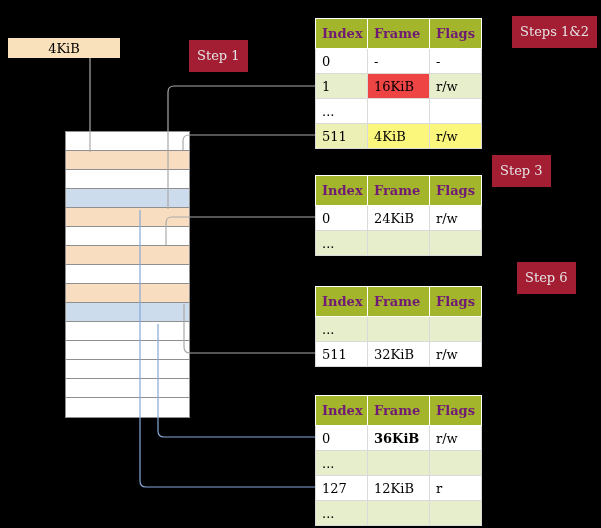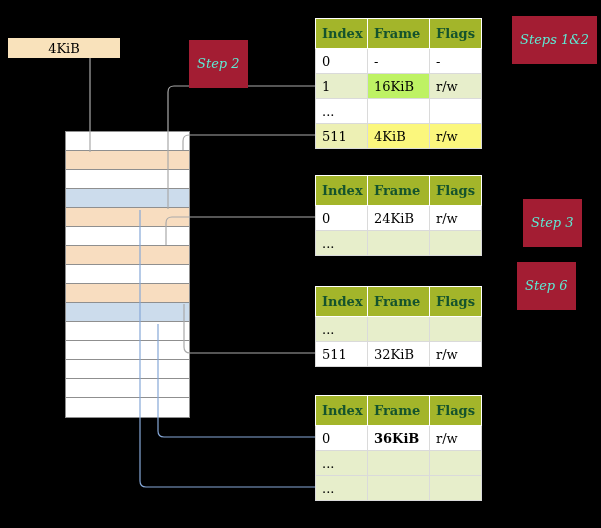--- a/index.html
+++ b/index.html
@@ -26,48 +26,47 @@
 
   .ptr-box {
     position:absolute; left:8px; top:38px; width:112px; height:20px;
     background:#f9e2bb; z-index:4;
     display:flex; align-items:center; justify-content:center;
     font-size:13px;
   }
 
   .step-label {
     position:absolute; z-index:4;
-    background:var(--crimson); color:#5eead4;
-    font-size:13px; line-height:16px; padding:16px 8px;
+    background:var(--crimson); color:#e5e5e5;
+    font-size:13px; line-height:16px; padding:8px 8px;
     white-space:nowrap;
-    font-style:italic;
   }
   #lbl-step0  { left:189px; top:40px; }
   #lbl-steps12{ left:512px; top:16px; }
-  #lbl-step3  { left:523px; top:155px;margin-top:44px; }
+  #lbl-step3  { left:492px; top:155px; }
   #lbl-step4  { left:517px; top:262px; }
 
   .memory {
     position:absolute; left:65px; top:131px; width:125px;
     border:1px solid #8f8f8f; background:#fff; z-index:1;
   }
   .mcell { height:19px; border-bottom:1px solid #8f8f8f; }
   .mcell:last-child { border-bottom:none; }
 
   table.pt {
     position:absolute; left:315px; width:166px;
     border-collapse:collapse; table-layout:fixed;
     z-index:4; font-size:13px;
   }
   #t0 { top:18px; }
   #t1 { top:175px; }
   #t2 { top:286px; }
   #t3 { top:395px; }
   table.pt th {
-    background:var(--header-green); color:#14532d;
+    background:var(--header-green); color:#701a75;
     font-weight:bold; text-align:left;
     height:30px; padding:0 0 0 6px;
     border:1px solid #fff;
   }
   table.pt td {
     height:25px; padding:0 0 0 6px;
     border:1px solid #dadada;
     background:#fff; text-align:left;
   }
 </style>
@@ -91,21 +90,21 @@
     <path class="ag" d="M315,217 H172 Q166,217 166,223 V245" marker-end="url(#mg)"></path>
     <path class="ag" d="M315,353 H190 Q184,353 184,347 V304" marker-end="url(#mg)"></path>
     <path class="ab" d="M315,437 H164 Q158,437 158,431 V324" marker-end="url(#mb)"></path>
     <path class="ab" d="M315,487 H146 Q140,487 140,481 V210" marker-end="url(#mb)"></path>
   </svg>
 
   <div class="ptr-box">
     <span>4KiB</span>
   </div>
 
-  <div class="step-label" id="lbl-step0">Step 2</div>
+  <div class="step-label" id="lbl-step0">Step 1</div>
   <div class="step-label" id="lbl-steps12">Steps 1&amp;2</div>
   <div class="step-label" id="lbl-step3">Step 3</div>
   <div class="step-label" id="lbl-step4">Step 6</div>
 
   <div class="memory">
       <div class="mcell" style="background: rgb(255, 255, 255);"></div>
       <div class="mcell" style="background: rgb(248, 221, 192);"></div>
       <div class="mcell" style="background: rgb(255, 255, 255);"></div>
       <div class="mcell" style="background: rgb(204, 220, 236);"></div>
       <div class="mcell" style="background: rgb(248, 221, 192);"></div>
@@ -135,21 +134,21 @@
         </tr>
       </thead>
       <tbody>
         <tr>
           <td style="background: rgb(255, 255, 255);">0</td>
           <td style="background: rgb(255, 255, 255);">-</td>
           <td style="background: rgb(255, 255, 255);">-</td>
         </tr>
         <tr>
           <td style="background: rgb(231, 238, 203);">1</td>
-          <td style="background: #bef264;">16KiB</td>
+          <td style="background: #ef4444;">16KiB</td>
           <td style="background: rgb(231, 238, 203);">r/w</td>
         </tr>
         <tr>
           <td style="background: rgb(255, 255, 255);">...</td>
           <td style="background: rgb(255, 255, 255);"></td>
           <td style="background: rgb(255, 255, 255);"></td>
         </tr>
         <tr>
           <td style="background: rgb(237, 240, 180);">511</td>
           <td style="background: rgb(251, 247, 125);">4KiB</td>
@@ -227,20 +226,25 @@
           <td style="background: rgb(255, 255, 255);">0</td>
           <td style="background: rgb(255, 255, 255); font-weight: bold;">36KiB</td>
           <td style="background: rgb(255, 255, 255);">r/w</td>
         </tr>
         <tr>
           <td style="background: rgb(231, 238, 203);">...</td>
           <td style="background: rgb(231, 238, 203);"></td>
           <td style="background: rgb(231, 238, 203);"></td>
         </tr>
         <tr>
+          <td style="background: rgb(255, 255, 255);">127</td>
+          <td style="background: rgb(255, 255, 255);">12KiB</td>
+          <td style="background: rgb(255, 255, 255);">r</td>
+        </tr>
+        <tr>
           <td style="background: rgb(231, 238, 203);">...</td>
           <td style="background: rgb(231, 238, 203);"></td>
           <td style="background: rgb(231, 238, 203);"></td>
         </tr>
       </tbody>
     </table>
 
 </div>
 
 </body></html>

